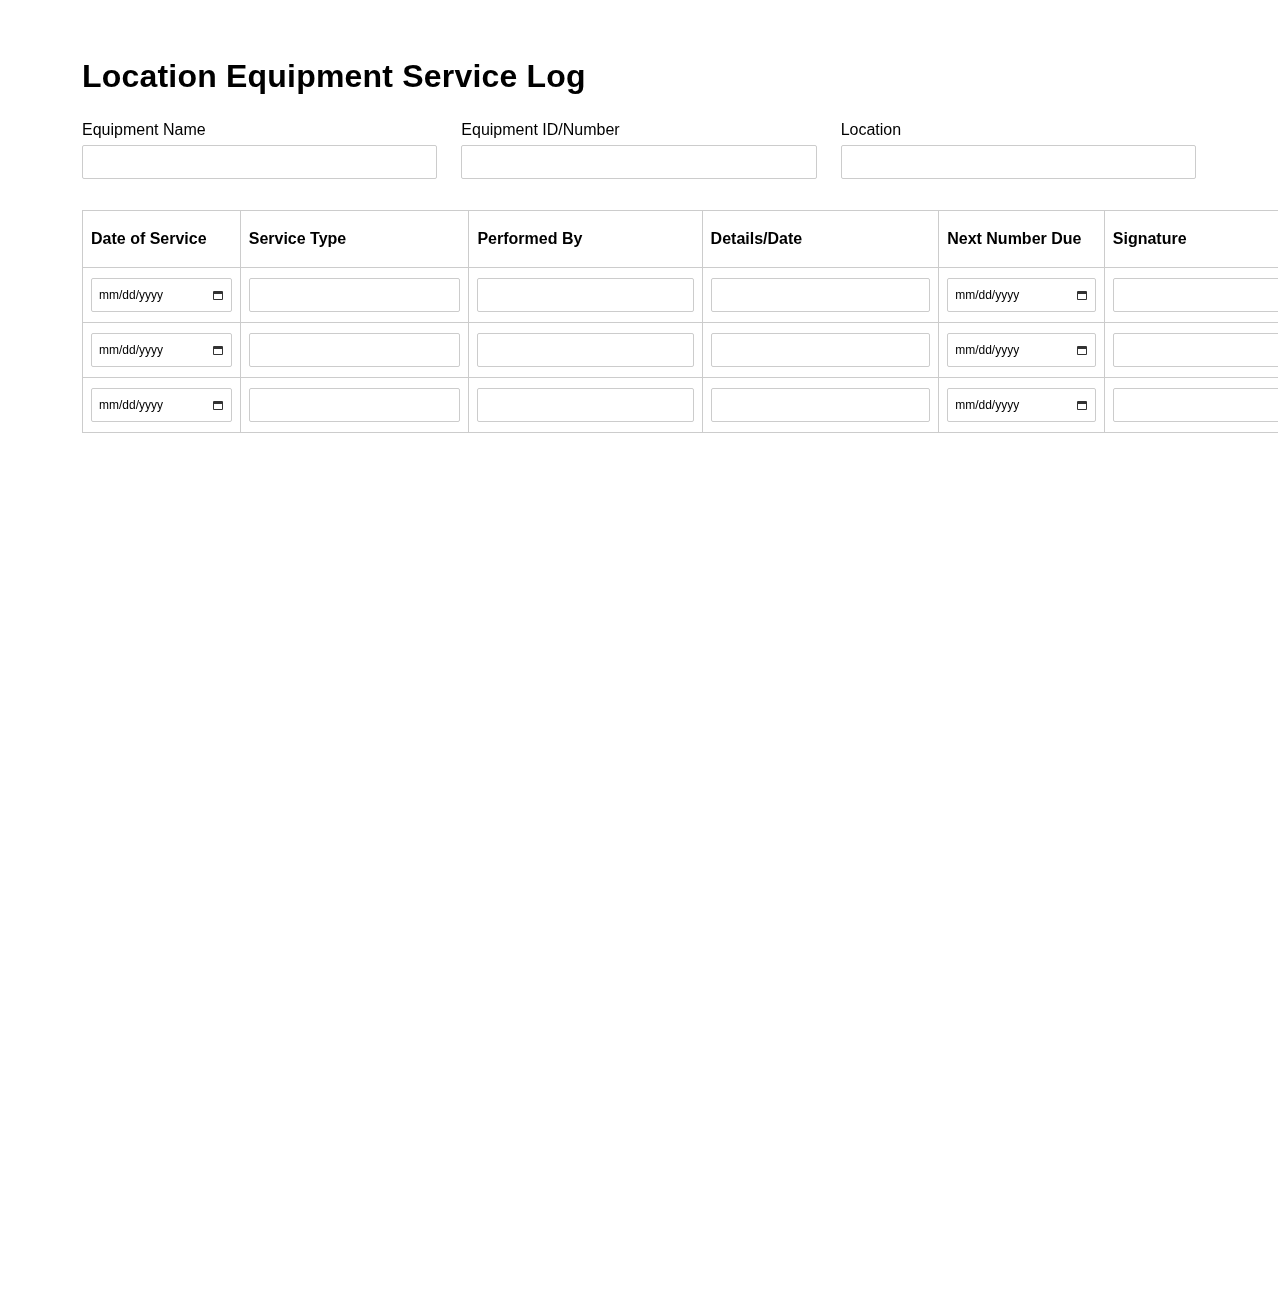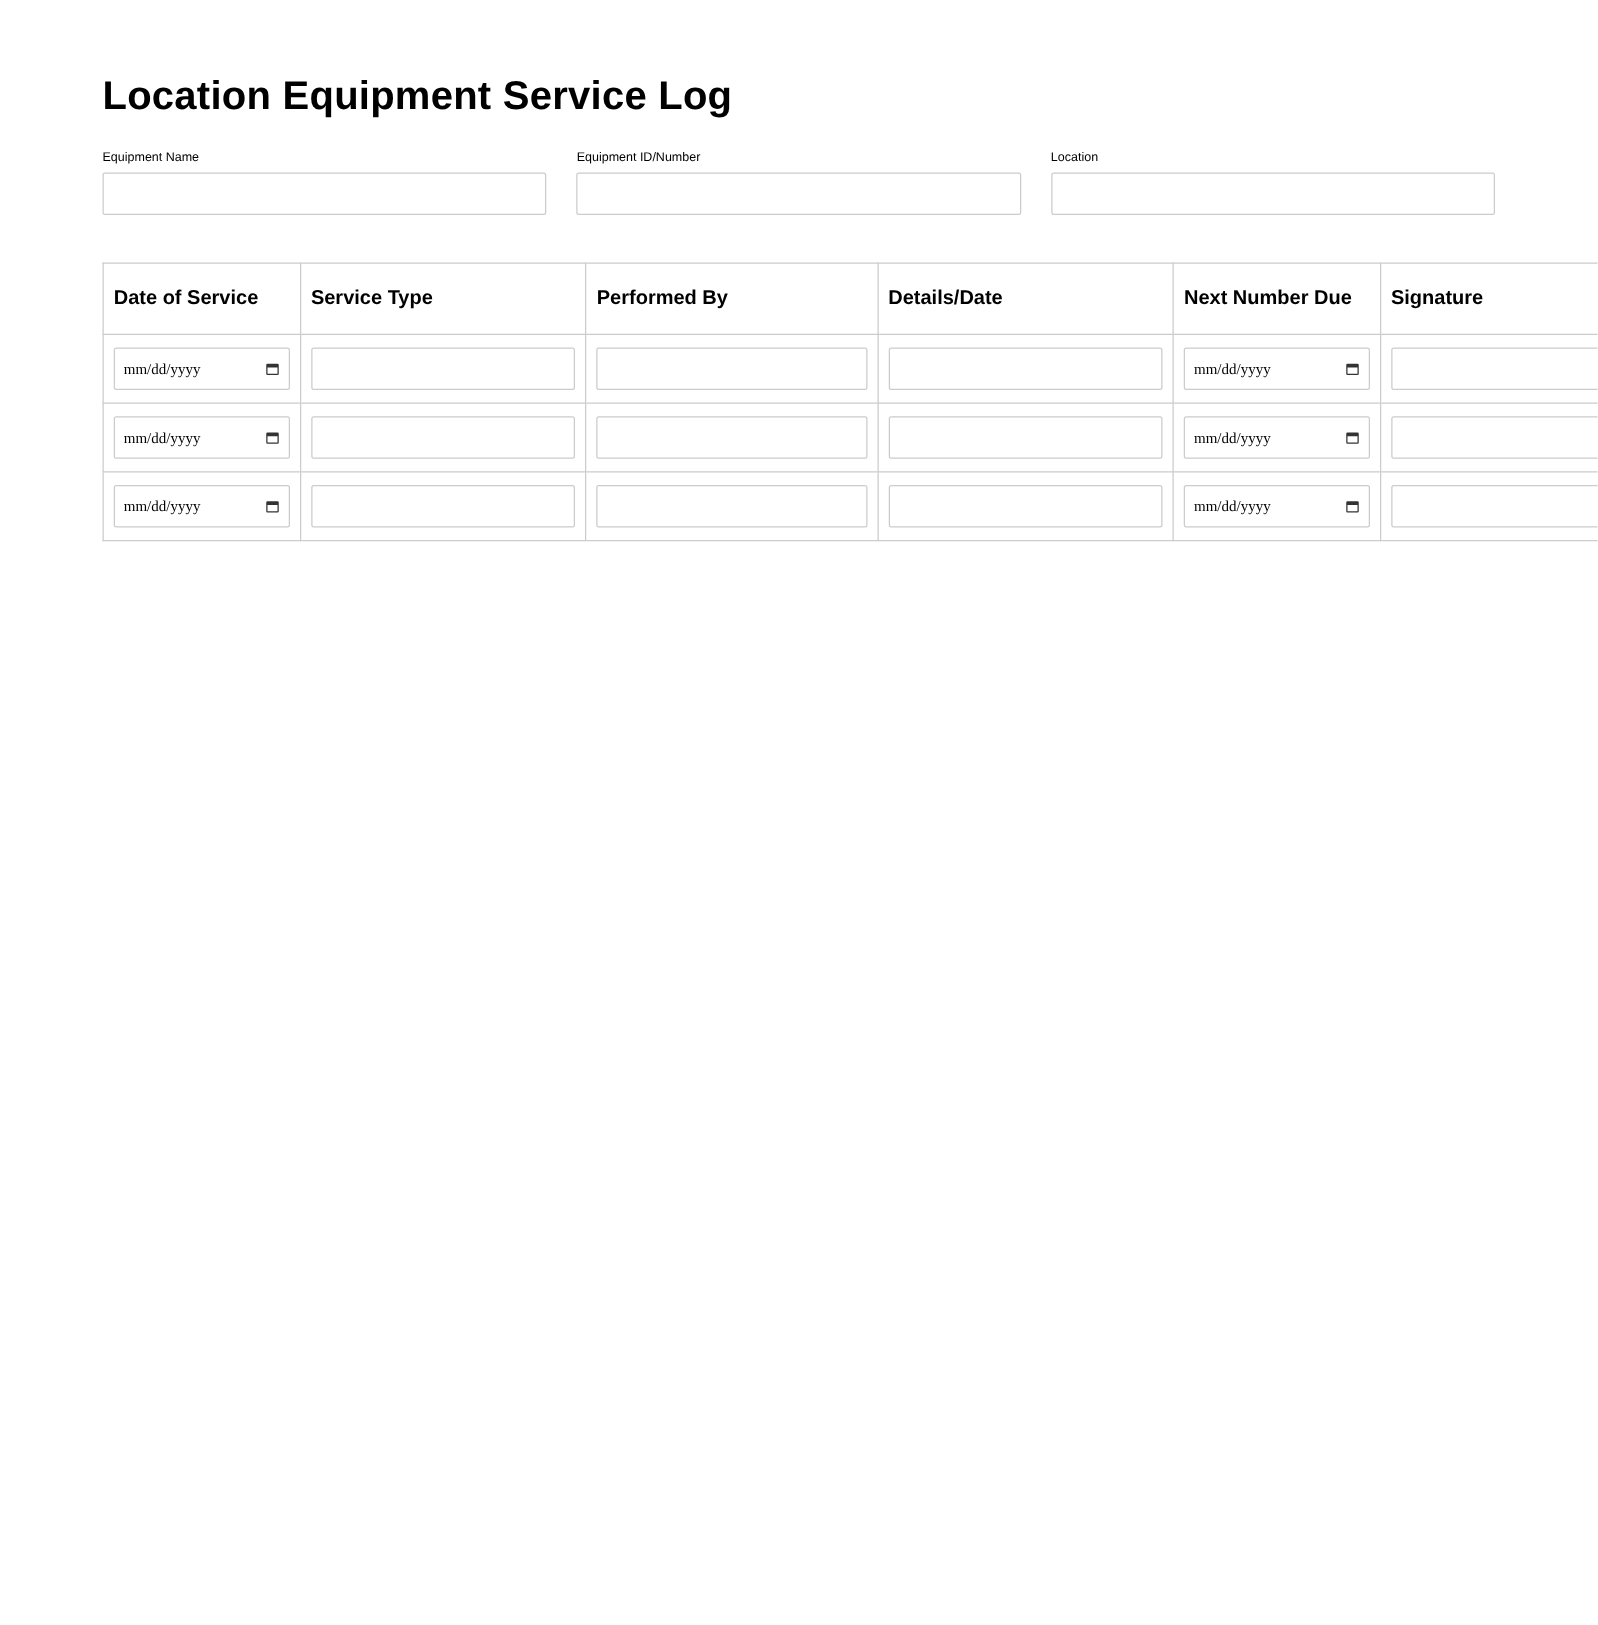--- a/index.html
+++ b/index.html
@@ -1,28 +1,28 @@
 <!DOCTYPE html>
 <html><head>
 <meta charset="utf-8">
 <style>
   html, body { margin: 0; padding: 0; background: #ffffff; }
   body { width: 1278px; height: 1300px; font-family: "Liberation Sans", sans-serif; color: #000; position: relative; }
   .wrap { position: absolute; left: 82px; top: 0; width: 1114px; }
   h1 { font-size: 32px; font-weight: bold; margin: 0; position: absolute; top: 58px; left: 0; letter-spacing: 0.2px; }
   .fields { position: absolute; top: 121px; left: 0; width: 1114px; display: flex; gap: 24px; }
   .field { flex: 1; }
-  .field label { display: block; font-size: 10px; margin-bottom: 6px; }
+  .field label { display: block; font-size: 16px; margin-bottom: 6px; }
   .field .inp { box-sizing: border-box; width: 100%; height: 34px; border: 1px solid #cccccc; border-radius: 2px; background: #fff; }
   table { position: absolute; top: 210px; left: 0; width: 1256px; border-collapse: collapse; }
   th, td { border: 1px solid #cccccc; padding: 0 8px; text-align: left; }
   th { font-size: 16px; font-weight: bold; height: 56px; vertical-align: middle; line-height: 18px; }
   td { height: 54px; vertical-align: middle; }
   .cell-inp { box-sizing: border-box; width: 100%; height: 34px; border: 1px solid #cccccc; border-radius: 2px; background: #fff; }
-  .date-inp { box-sizing: border-box; width: 100%; height: 34px; border: 1px solid #cccccc; border-radius: 2px; background: #fff; display: flex; align-items: center; justify-content: space-between; padding: 0 8px 0 7px; font-family: Liberation Serif, serif; font-size: 12px; color: #000; }
+  .date-inp { box-sizing: border-box; width: 100%; height: 34px; border: 1px solid #cccccc; border-radius: 2px; background: #fff; display: flex; align-items: center; justify-content: space-between; padding: 0 8px 0 7px; font-family: Liberation Sans, sans-serif; font-size: 12px; color: #000; }
   .cal { width: 10px; height: 9px; border: 1.5px solid #333; border-top-width: 3px; border-radius: 1px; box-sizing: border-box; display: inline-block; }
 </style>
 </head>
 <body>
 
 <div class="wrap">
   <h1>Location Equipment Service Log</h1>
 
   <div class="fields">
     <div class="field">

